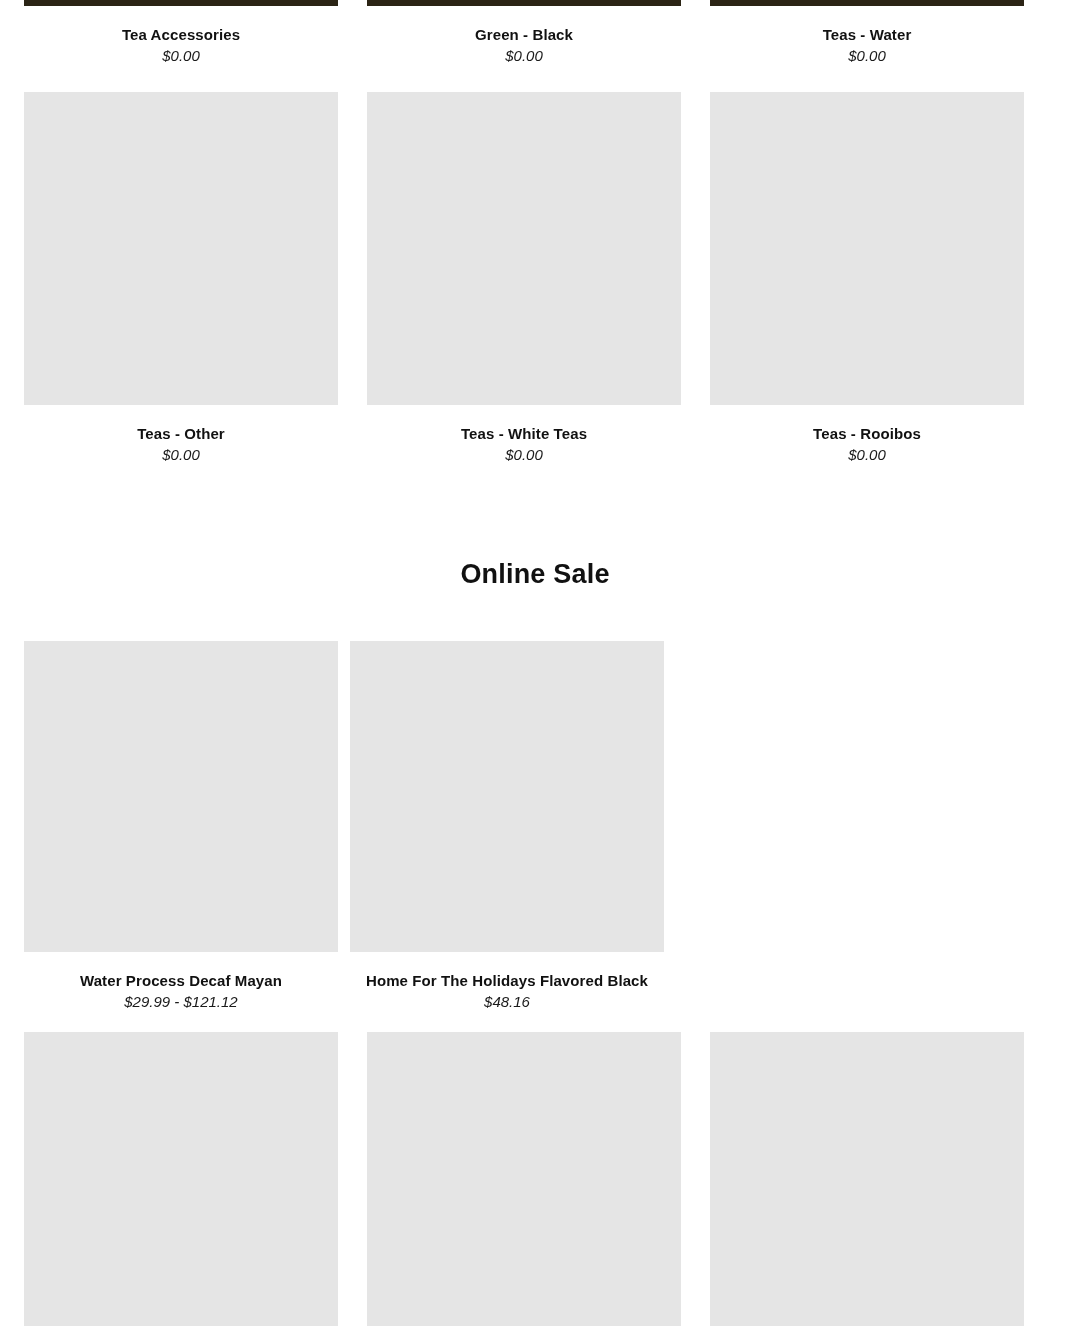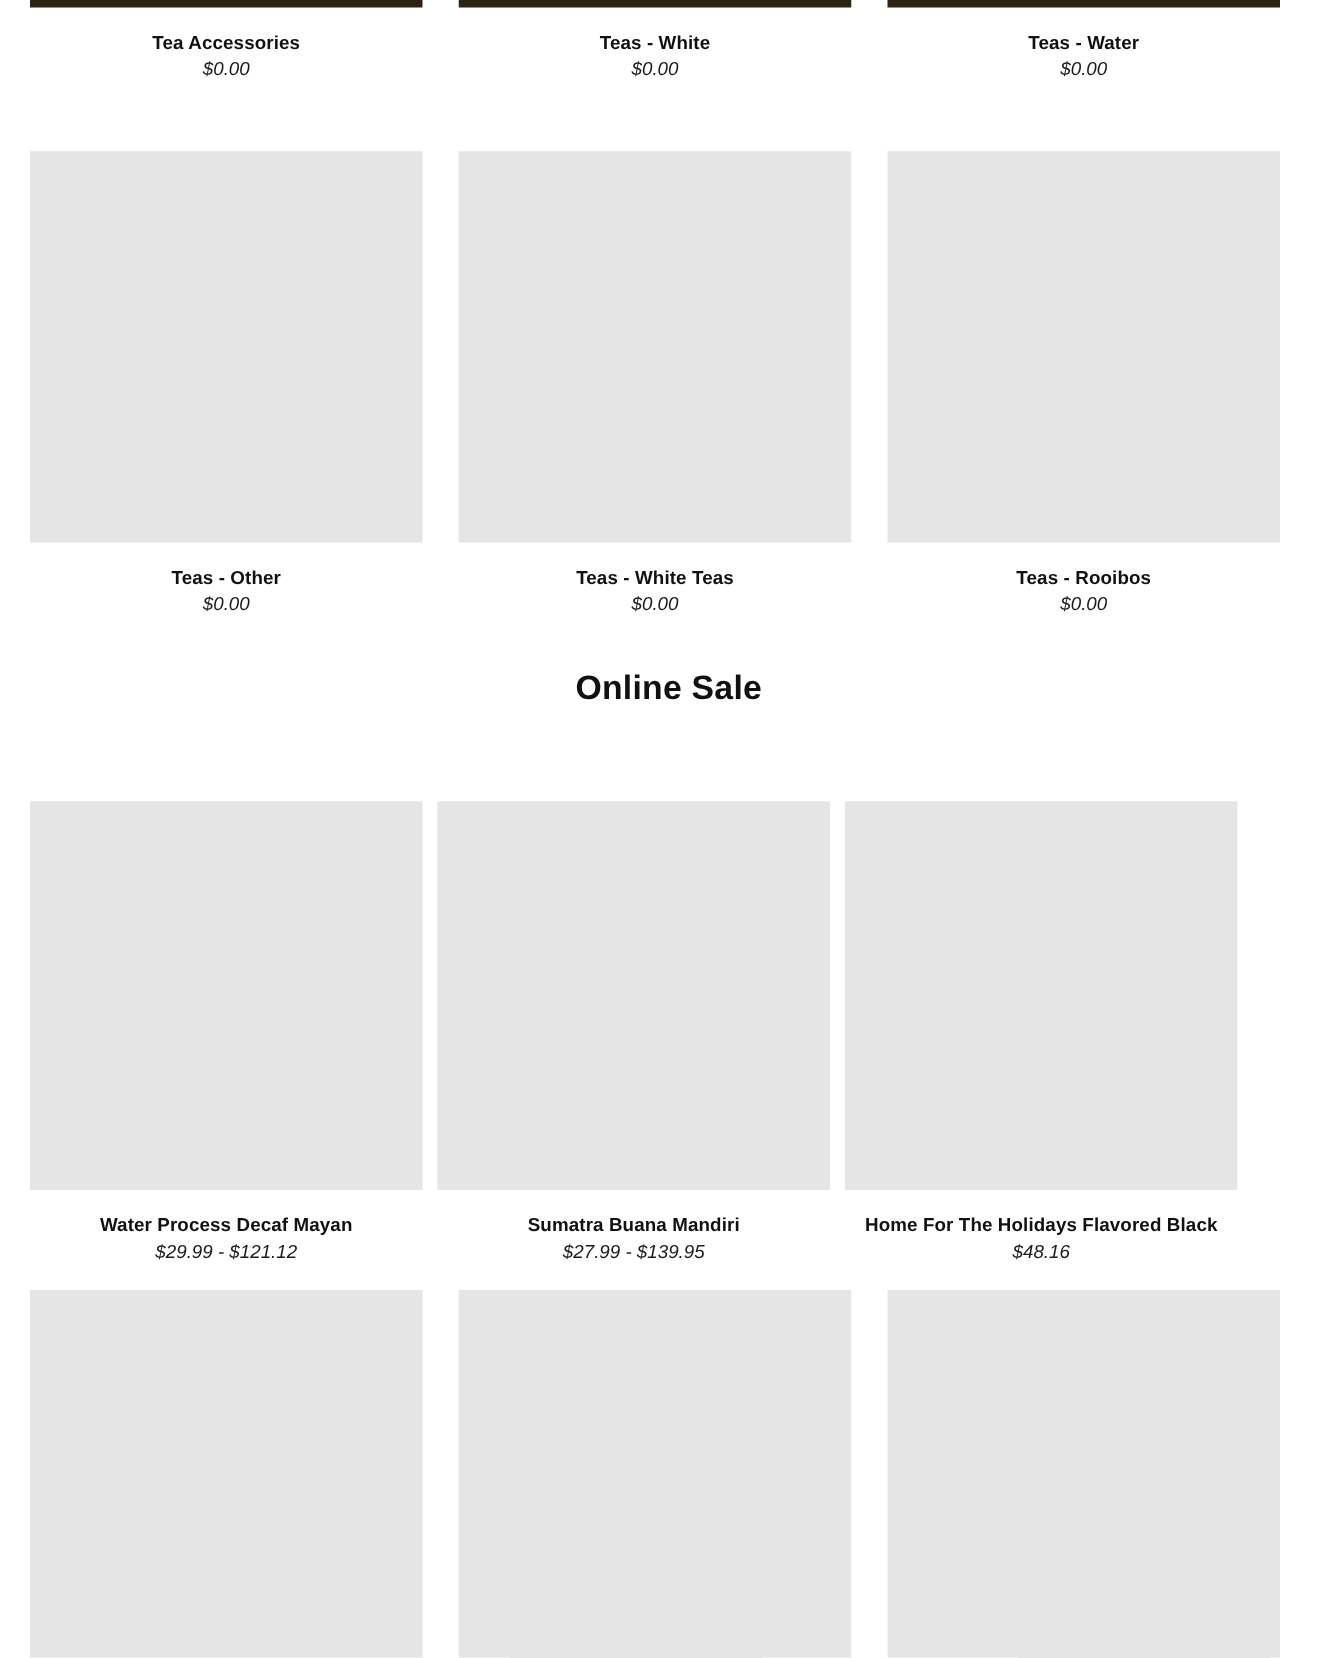--- a/index.html
+++ b/index.html
@@ -84,22 +84,22 @@
     font-size: 15px;
     font-style: italic;
     line-height: 20px;
     color: #1b1b1b;
     margin-top: 1px;
     white-space: nowrap;
   }
 
   
   .row-photos   { position: absolute; top: -8px;   left: 0; }
-  .row-teas2    { position: absolute; top: 92px;   left: 0; margin-top: 29px; }
-  .section-head { position: absolute; top: 532px;  left: 0; width: 1070px; }
+  .row-teas2    { position: absolute; top: 92px;   left: 0; }
+  .section-head { position: absolute; top: 556px;  left: 0; width: 1070px; }
   .row-sale1    { position: absolute; top: 641px;  left: 0; gap: 12px; }
   .row-sale2    { position: absolute; top: 1032px; left: 0; }
 
   .section-title {
     font-size: 27px;
     font-weight: bold;
     letter-spacing: .2px;
     color: #111111;
     text-align: center;
     line-height: 36px;
@@ -117,21 +117,21 @@
   <div class="grid row-photos">
 
     <div class="card">
       <div class="thumb photo photo-a"></div>
       <div class="title">Tea Accessories</div>
       <div class="price">$0.00</div>
     </div>
 
     <div class="card">
       <div class="thumb photo photo-b"></div>
-      <div class="title">Teas - White</div>
+      <div class="title">Green - Black</div>
       <div class="price">$0.00</div>
     </div>
 
     <div class="card">
       <div class="thumb photo photo-c"></div>
       <div class="title">Teas - Water</div>
       <div class="price">$0.00</div>
     </div>
 
   </div>
@@ -163,25 +163,20 @@
   </div>
 
   <div class="grid row-sale1">
 
     <div class="card">
       <div class="thumb sale"></div>
       <div class="title">Water Process Decaf Mayan</div>
       <div class="price">$29.99 - $121.12</div>
     </div>
 
-    <div class="card">
-      <div class="thumb sale"></div>
-      <div class="title">Sumatra Buana Mandiri</div>
-      <div class="price">$27.99 - $139.95</div>
-    </div>
 
     <div class="card">
       <div class="thumb sale"></div>
       <div class="title">Home For The Holidays Flavored Black</div>
       <div class="price">$48.16</div>
     </div>
 
   </div>
 
   <div class="grid row-sale2">

